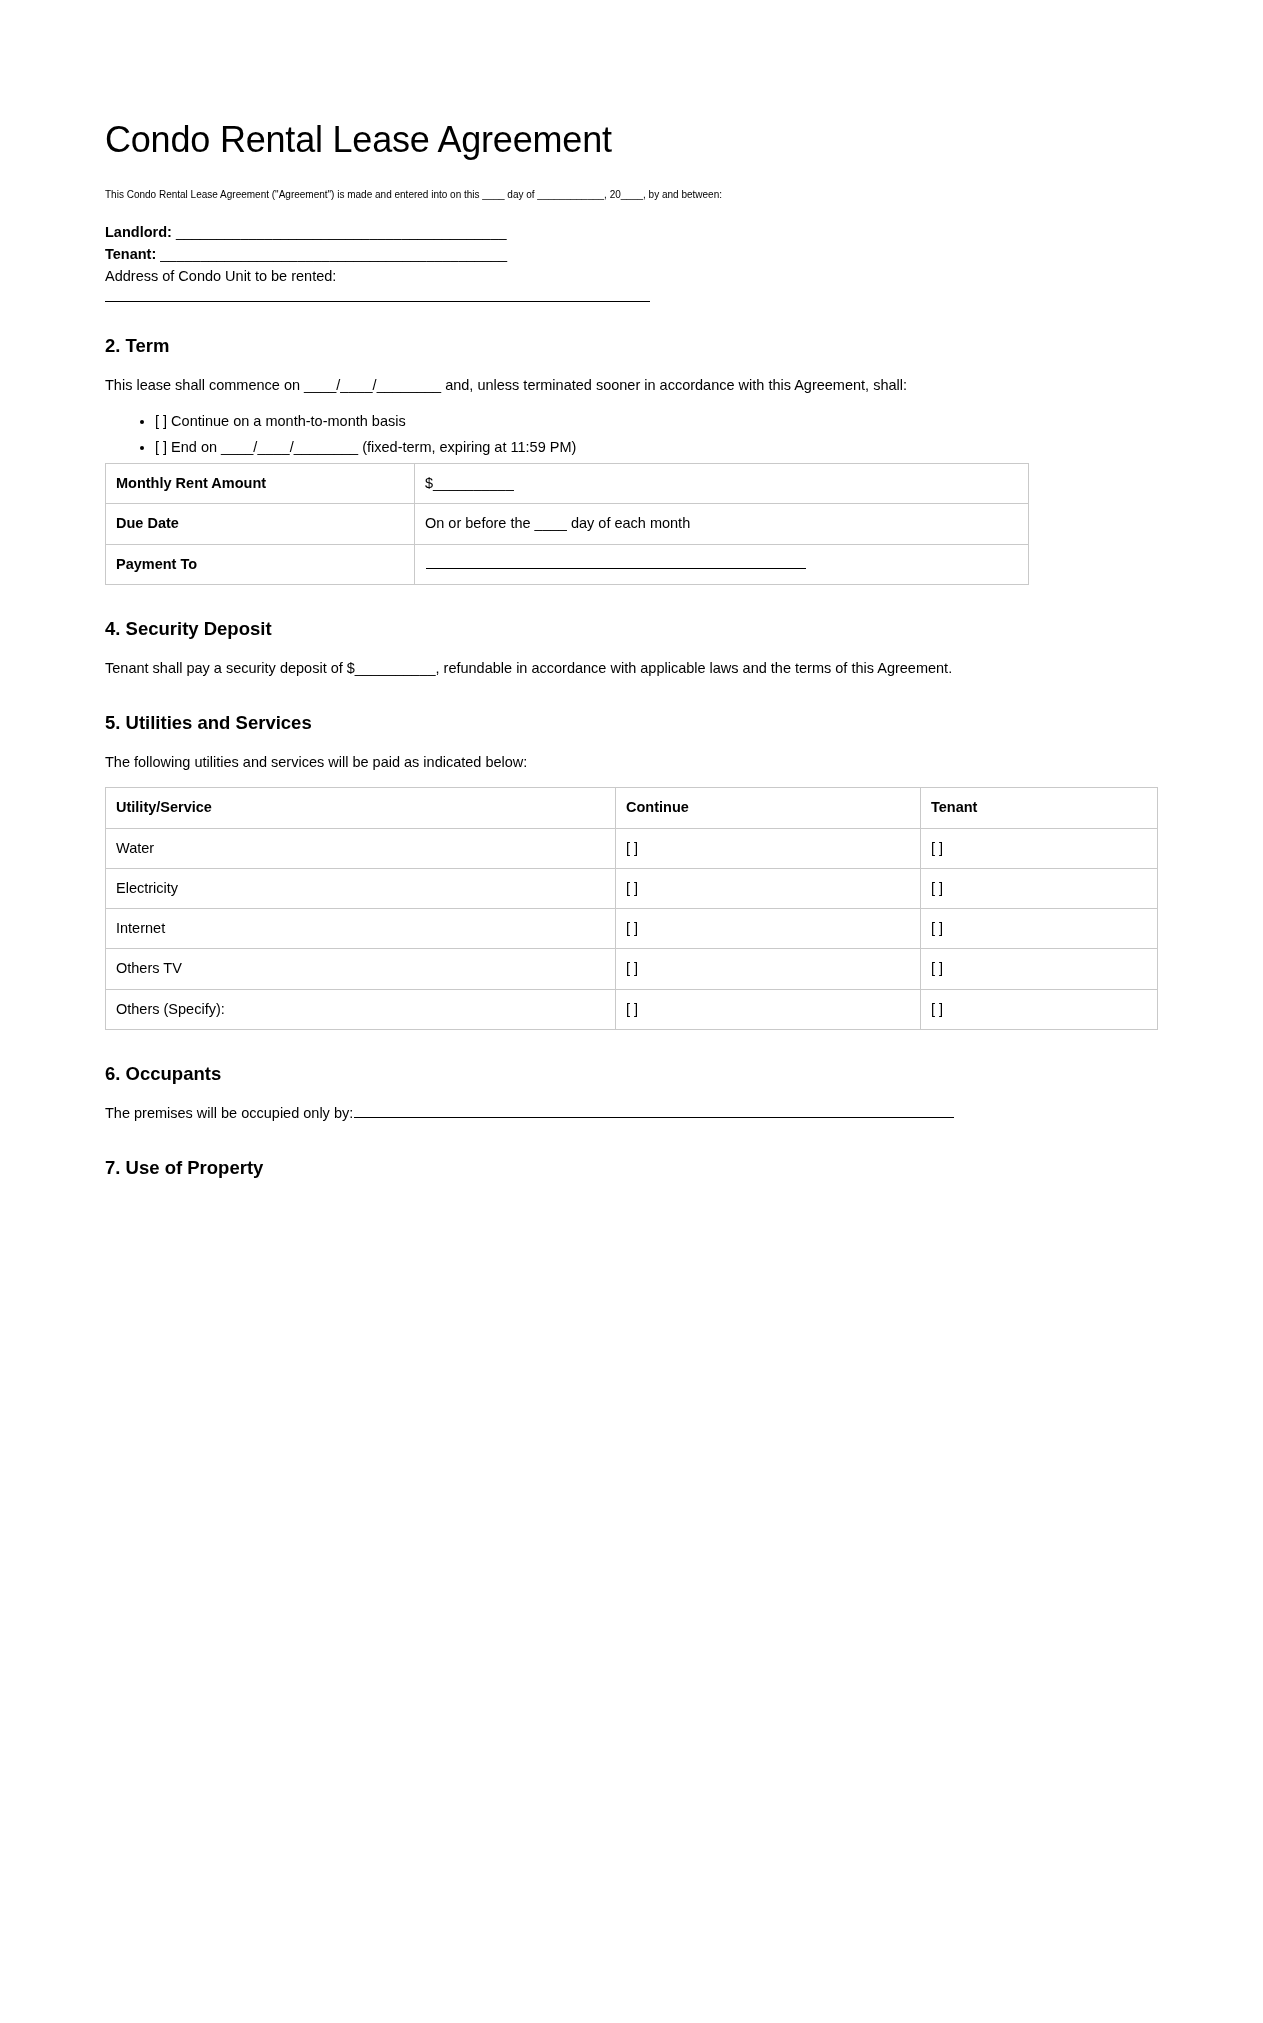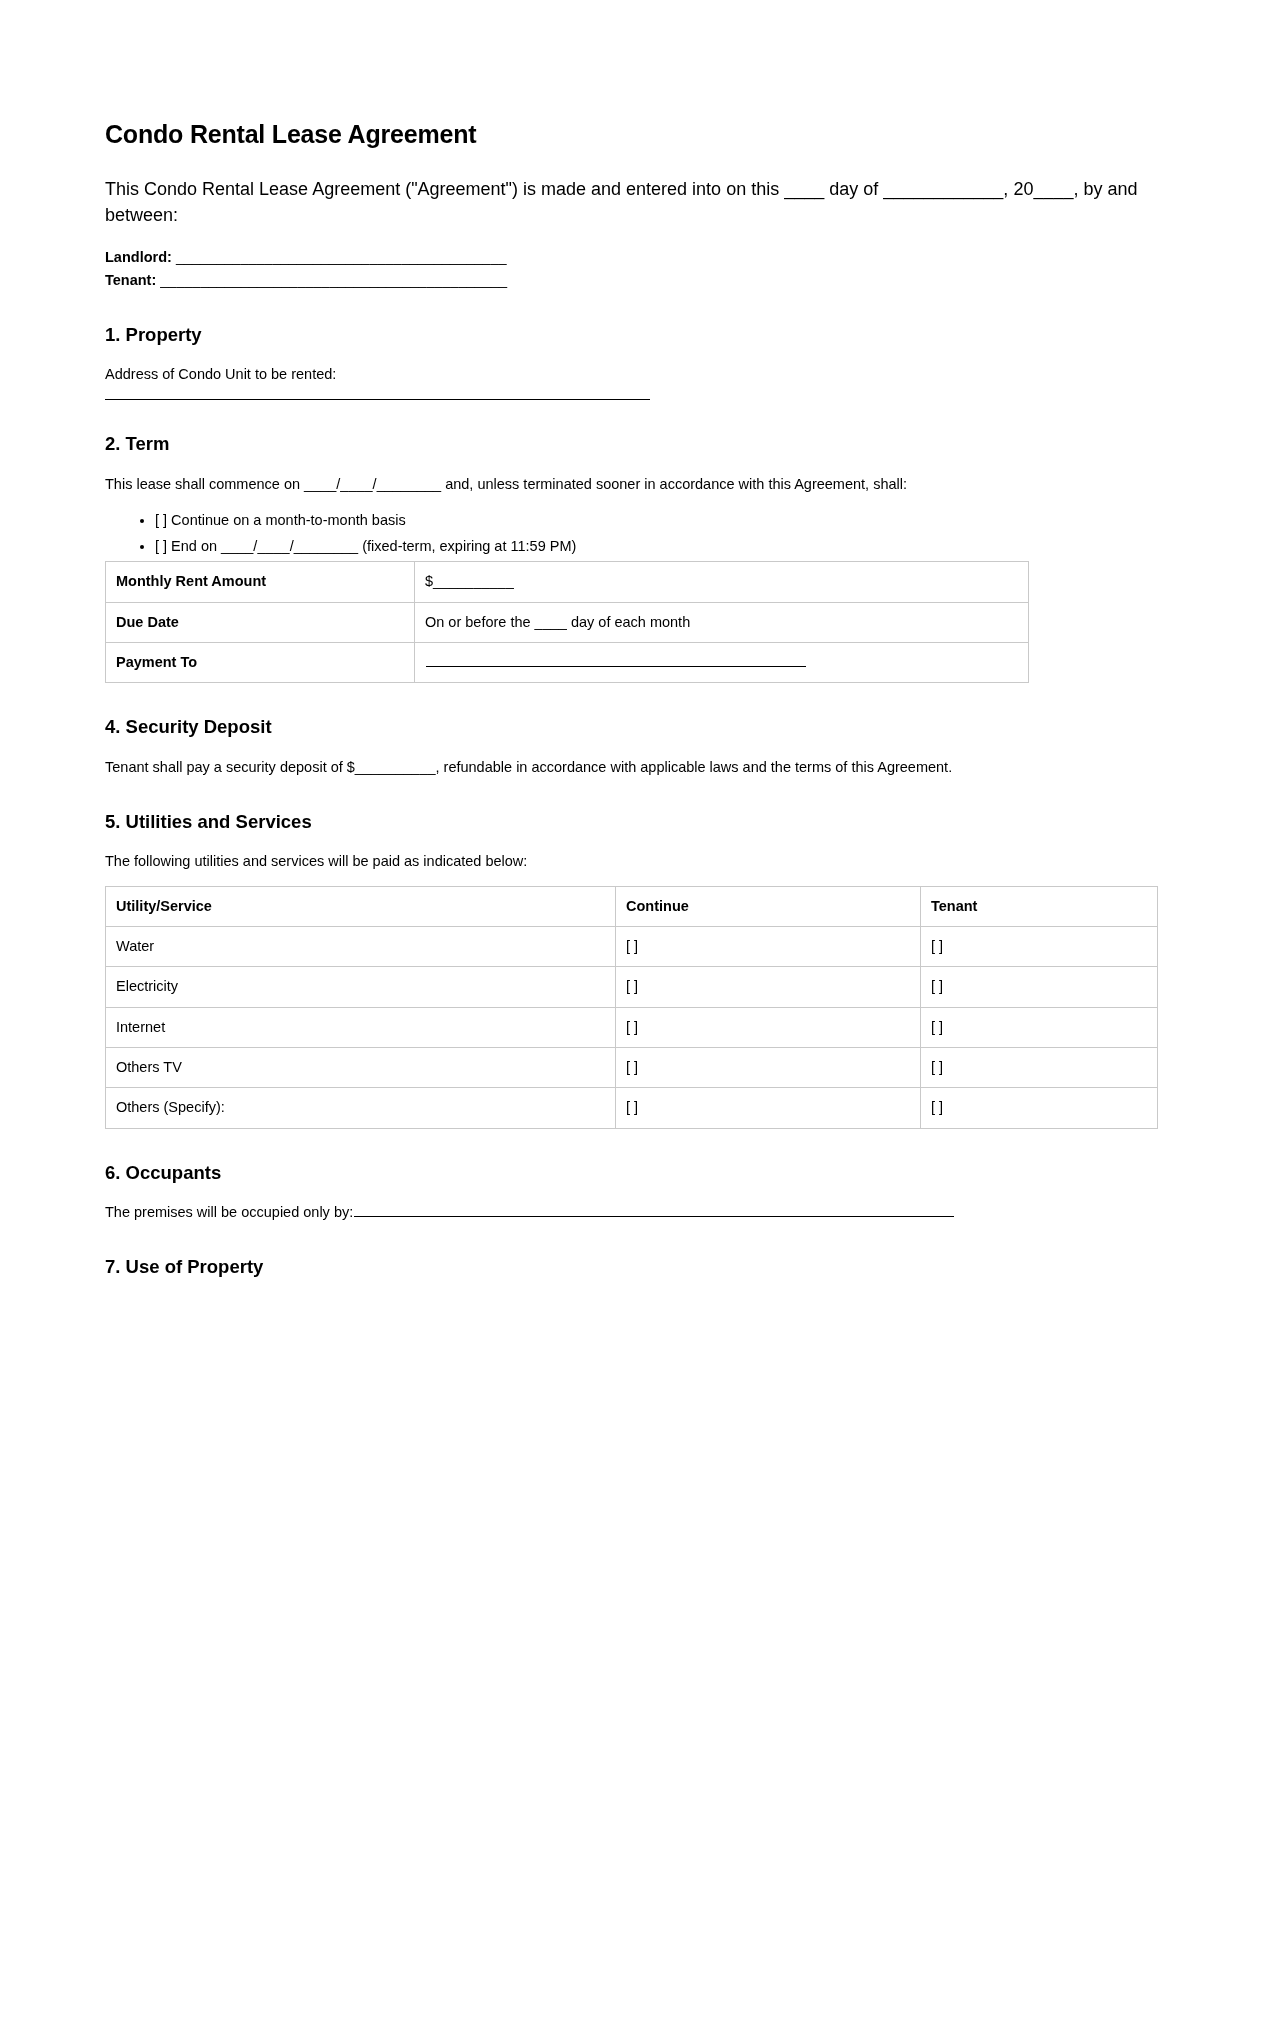--- a/index.html
+++ b/index.html
@@ -23,29 +23,29 @@
     padding: 0;
   }
   .content {
     position: absolute;
     left: 105px;
     top: 120px;
     width: 1052px;
   }
 
   h1.doc-title {
-    font-size: 25px;
-    font-weight: bold;
+    font-size: 36px;
+    font-weight: normal;
     letter-spacing: -0.2px;
     margin: 0 0 28px 0;
     line-height: 1.12;
   }
 
   p.intro {
-    font-size: 18px;
+    font-size: 10px;
     line-height: 1.45;
     margin: 16px 0 18px 0;
   }
 
   .party-line {
     font-size: 14.5px;
     line-height: 1.55;
     margin: 0;
     font-weight: bold;
   }
@@ -138,21 +138,20 @@
 
     <p class="intro">This Condo Rental Lease Agreement ("Agreement") is made and entered into on this ____ day of ____________, 20____, by and between:</p>
 
     <p class="party-line">
       <span>Landlord:</span><span class="fill"> _________________________________________</span>
     </p>
     <p class="party-line">
       <span>Tenant:</span><span class="fill"> ___________________________________________</span>
     </p>
 
-    <h2 class="section-title">1. Property</h2>
     <p class="body-text">Address of Condo Unit to be rented:</p>
     <hr class="rule rule-address">
 
     <h2 class="section-title">2. Term</h2>
     <p class="body-text">This lease shall commence on ____/____/________ and, unless terminated sooner in accordance with this Agreement, shall:</p>
     <ul class="term-list">
       <li>[ ] Continue on a month-to-month basis</li>
       <li>[ ] End on ____/____/________ (fixed-term, expiring at 11:59 PM)</li>
     </ul>
 

